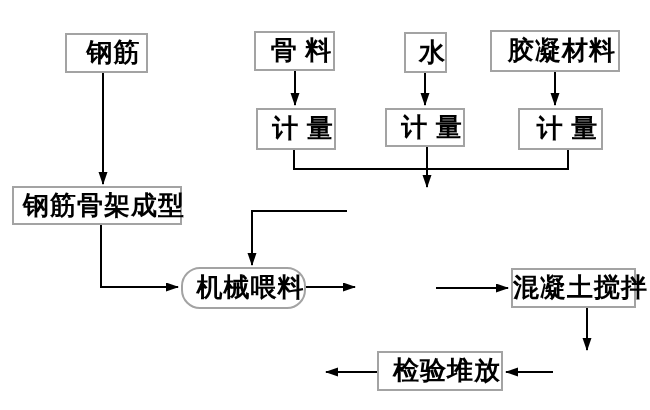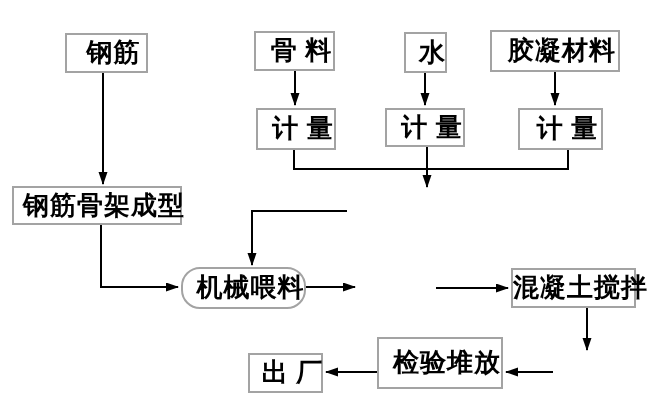--- a/index.html
+++ b/index.html
@@ -83,17 +83,16 @@
 
   <div class="node" style="left:12px;  top:186px; width:170px; height:39px;">钢筋骨架成型</div>
 
 
   <div class="node" style="left:181px; top:267px; width:125px; height:42px;border-radius:19px;">机械喂料</div>
 
 
   <div class="node" style="left:511px; top:268px; width:125px; height:40px;">混凝土搅拌</div>
 
 
-  <div class="node" style="left:377px; top:337px; width:126px; height:52px;">检验堆放</div>
+  <div class="node" style="left:377px; top:351px; width:126px; height:40px;">检验堆放</div>
 
-  <div class="node" style="left:248px; top:353px; width:75px;  height:40px;">出 厂</div>
 
 </div>
 
 </body></html>

